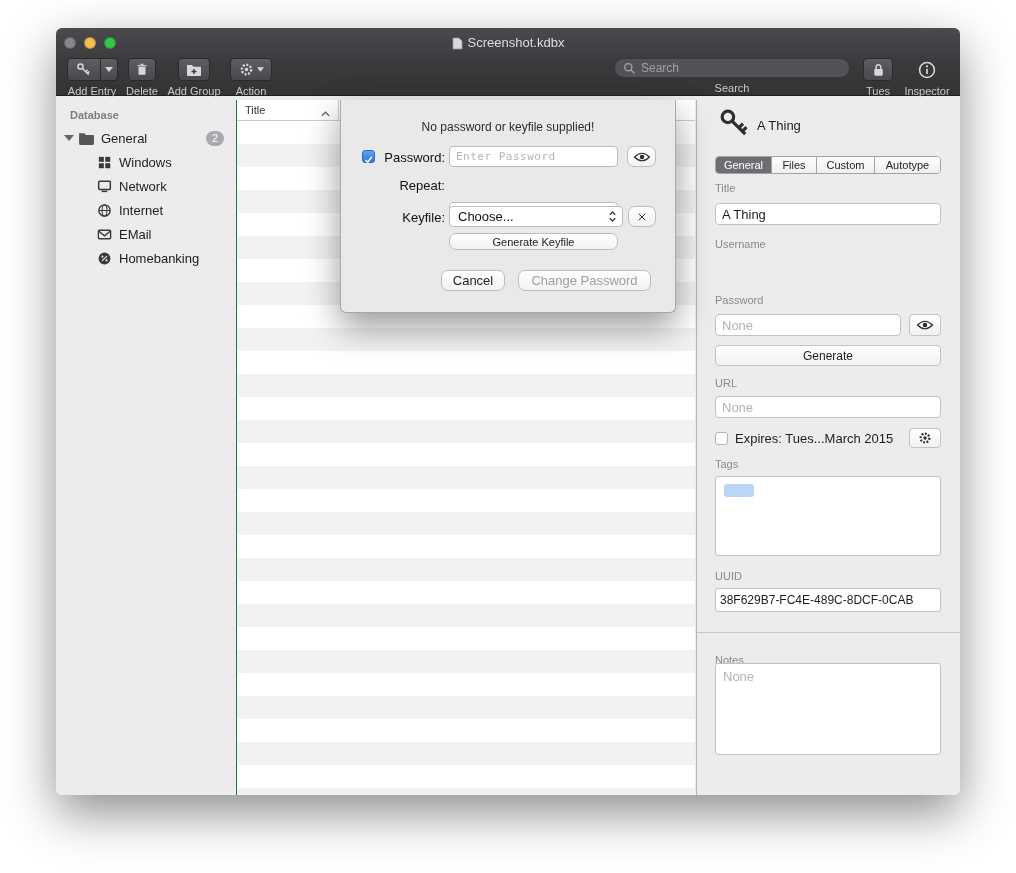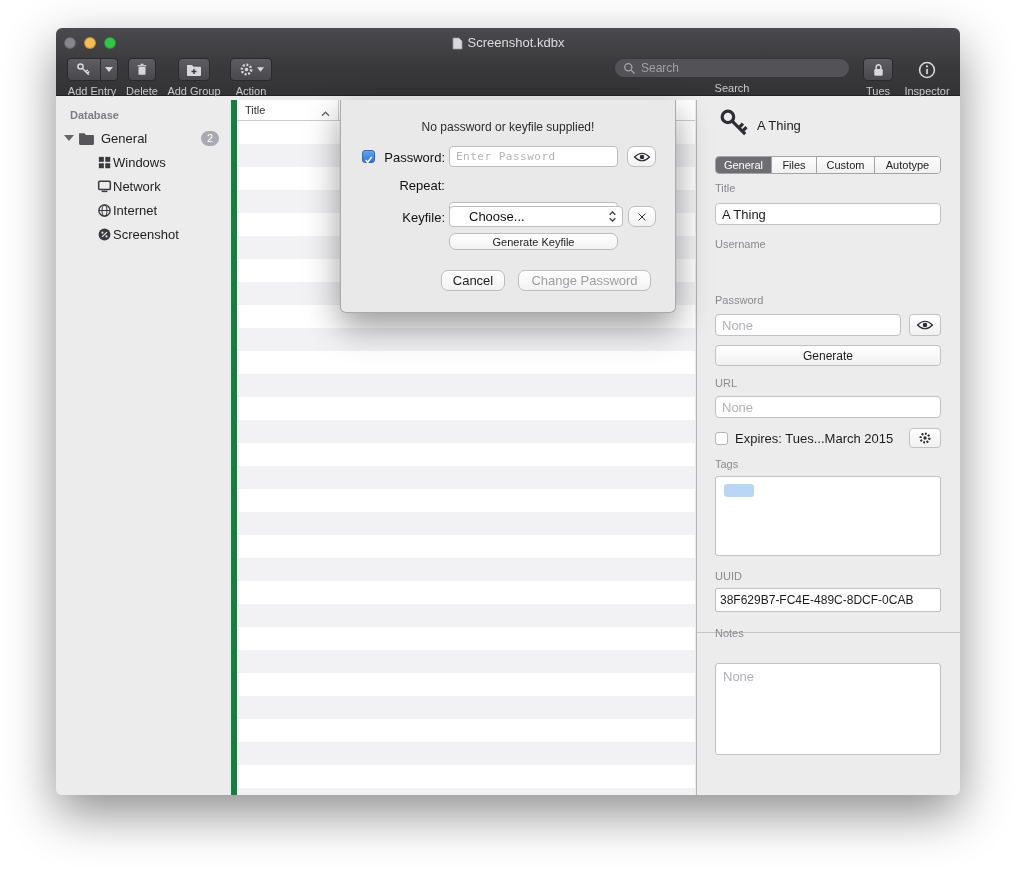--- a/index.html
+++ b/index.html
@@ -21,28 +21,28 @@
   .tb-item .lbl{margin-top:4px;white-space:nowrap}
   .tbtn{height:23px;background:linear-gradient(#5d5d62,#49494d);border:1px solid #2a2a2c;border-radius:4px;display:inline-flex;align-items:center;justify-content:center;color:#d8d8da;vertical-align:top}
   .split{display:inline-flex;vertical-align:top}
   .split .seg1{width:34px;border-radius:4px 0 0 4px}
   .split .seg2{width:17px;border-left:none;border-radius:0 4px 4px 0}
   .searchfield{display:flex;align-items:center;height:20px;border-radius:10px;background:#535357;border:1px solid #38383a;padding:0 8px;color:#a4a4a8}
   .searchfield input{flex:1;background:transparent;border:none;outline:none;color:#d8d8da;font-size:12px;margin-left:5px;width:100%}
   .searchfield input::placeholder{color:#a0a0a4}
 
   
-  .sidebar{position:absolute;top:72px;left:0;width:181px;bottom:0;background:#ececec;border-right:6px solid #15803d}
+  .sidebar{position:absolute;top:72px;left:0;width:181px;bottom:0;background:#ececec;border-right:1px solid #15803d}
   .sb-header{padding:9px 0 5px 14px;font-size:11px;font-weight:bold;color:#7e7e82}
   .sb-root{display:flex;align-items:center;height:24px;padding-left:8px}
   .disc{width:0;height:0;border-left:5px solid transparent;border-right:5px solid transparent;border-top:6px solid #66666a;margin-right:4px}
   .sb-root .sb-label{font-size:13px;color:#1d1d1f;margin-left:6px}
   .badge{margin-left:auto;margin-right:12px;background:#a9a9b2;color:#fff;font-size:11px;line-height:15px;border-radius:8px;padding:0 6px}
   .sb-item{display:flex;align-items:center;height:24px;padding-left:41px;color:#3a3a3e}
-  .sb-item .sb-label{font-size:13px;color:#1d1d1f;margin-left:1px}
+  .sb-item .sb-label{font-size:13px;color:#1d1d1f;margin-left:7px}
 
   
   .table{position:absolute;top:72px;left:181px;width:458px;bottom:0;background:#fff}
   .thead{height:21px;display:flex;background:#fff;border-bottom:1px solid #cdcdcf;font-size:11px;color:#333}
   .th-title{width:101px;display:flex;align-items:center;padding-left:8px;position:relative}
   .th-title .sort{position:absolute;right:8px;top:7px;color:#666}
   .th-user{flex:1;display:flex;align-items:center;padding-left:6px;border-left:1px solid #cdcdcf}
   .rows{position:absolute;top:21px;left:0;right:0;bottom:0;
         background:repeating-linear-gradient(to bottom,#ffffff 0,#ffffff 23px,#f2f2f4 23px,#f2f2f4 46px)}
 
@@ -65,21 +65,21 @@
   .tagpill{position:absolute;left:8px;top:7px;width:30px;height:13px;background:#b9d6f6;border-radius:3px}
   .none-text{position:absolute;left:7px;top:5px;font-size:13px;color:#b2b2b6}
   .divider{position:absolute;left:0;right:0;height:1px;background:#c6c6c8}
 
   
   .dialog{position:absolute;left:284px;top:72px;width:336px;height:213px;background:#e9e9ea;border:1px solid #a9a9ab;border-top:none;border-radius:0 0 6px 6px;box-shadow:0 14px 34px rgba(0,0,0,.4);z-index:6}
   .dlg-msg{position:absolute;top:20px;left:0;right:0;text-align:center;font-size:12px;color:#2c2c2e}
   .dlg-label{position:absolute;left:30px;width:74px;text-align:right;font-size:13px;color:#111}
   .dfield{position:absolute;left:108px;width:169px;height:21px;background:#fff;border:1px solid #bdbdbf;border-radius:4px;font-family:"DejaVu Sans Mono",monospace;font-size:11px;padding:0 6px;letter-spacing:.5px;color:#1d1d1f;outline:none}
   .dfield::placeholder{color:#b4b4b8}
-  .dropdown{position:absolute;left:108px;width:174px;height:21px;background:#fff;border:1px solid #bdbdbf;border-radius:4px;display:flex;align-items:center;font-size:13px;color:#111;padding-left:19px}
+  .dropdown{position:absolute;left:108px;width:174px;height:21px;background:#fff;border:1px solid #bdbdbf;border-radius:4px;display:flex;align-items:center;font-size:13px;color:#111;padding-left:8px}
   .dropdown .stepper{margin-left:auto;margin-right:3px;color:#444;display:flex}
   .dbtn{position:absolute;display:flex;align-items:center;justify-content:center;background:linear-gradient(#ffffff,#f2f2f3);border:1px solid #bdbdbf;border-radius:7px;font-size:13px;color:#1d1d1f}
   .dbtn.small{font-size:11px}
   .dbtn.disabled{color:#9e9ea2}
 </style>
 </head>
 <body>
 
 <div class="window">
 
@@ -209,26 +209,33 @@
     <div class="sb-item">
       <svg width="15" height="15" viewBox="0 0 16 16">
           <circle cx="8" cy="8" r="6" fill="none" stroke="currentColor" stroke-width="1.5"></circle>
           <ellipse cx="8" cy="8" rx="2.6" ry="6" fill="none" stroke="currentColor" stroke-width="1.1"></ellipse>
           <line x1="2" y1="8" x2="14" y2="8" stroke="currentColor" stroke-width="1.1"></line>
         </svg>
       <span class="sb-label">Internet</span>
     </div>
     <div class="sb-item">
       <svg width="15" height="15" viewBox="0 0 16 16">
+          <rect x="1.5" y="3.5" width="13" height="9" rx="1" fill="none" stroke="currentColor" stroke-width="1.5"></rect>
+          <path d="M2 4.5 L8 9.5 L14 4.5" fill="none" stroke="currentColor" stroke-width="1.5"></path>
+        </svg>
+      <span class="sb-label">EMail</span>
+    </div>
+    <div class="sb-item">
+      <svg width="15" height="15" viewBox="0 0 16 16">
           <circle cx="8" cy="8" r="6.3" fill="currentColor"></circle>
           <line x1="5.4" y1="10.6" x2="10.6" y2="5.4" stroke="#ececec" stroke-width="1.3"></line>
           <circle cx="5.8" cy="6" r="1.1" fill="#ececec"></circle>
           <circle cx="10.2" cy="10" r="1.1" fill="#ececec"></circle>
         </svg>
-      <span class="sb-label">Screenshot</span>
+      <span class="sb-label">Homebanking</span>
     </div>
   </div>
 
   <div class="table">
     <div class="thead">
       <div class="th-title">
         <span>Title</span>
         <span class="sort">
           <svg width="9" height="6" viewBox="0 0 10 6">
               <path d="M1 5 L5 1 L9 5" fill="none" stroke="currentColor" stroke-width="1.4"></path>
@@ -287,21 +294,21 @@
     <div class="insp-label" style="top:358px">Tags</div>
     <div class="box" style="top:376px;height:80px">
       <div class="tagpill"></div>
     </div>
 
     <div class="insp-label" style="top:470px">UUID</div>
     <input class="ifield" style="top: 488px; height: 24px; font-size: 12px; padding: 0px 4px; border-radius: 2px;" value="38F629B7-FC4E-489C-8DCF-0CAB">
 
     <div class="divider" style="top:532px"></div>
 
-    <div class="insp-label" style="top:527px">Notes</div>
+    <div class="insp-label" style="top:554px">Notes</div>
     <div class="box" style="top:563px;height:92px">
       <div class="none-text">None</div>
     </div>
   </div>
 
   <div class="dialog">
     <div class="dlg-msg">No password or keyfile supplied!</div>
 
     <div class="checkbox" style="left:21px;top:50px;background:linear-gradient(#5ea3f5,#3476d8);border-color:#2f6bc6">
       <svg width="11" height="11" viewBox="0 0 13 13">

